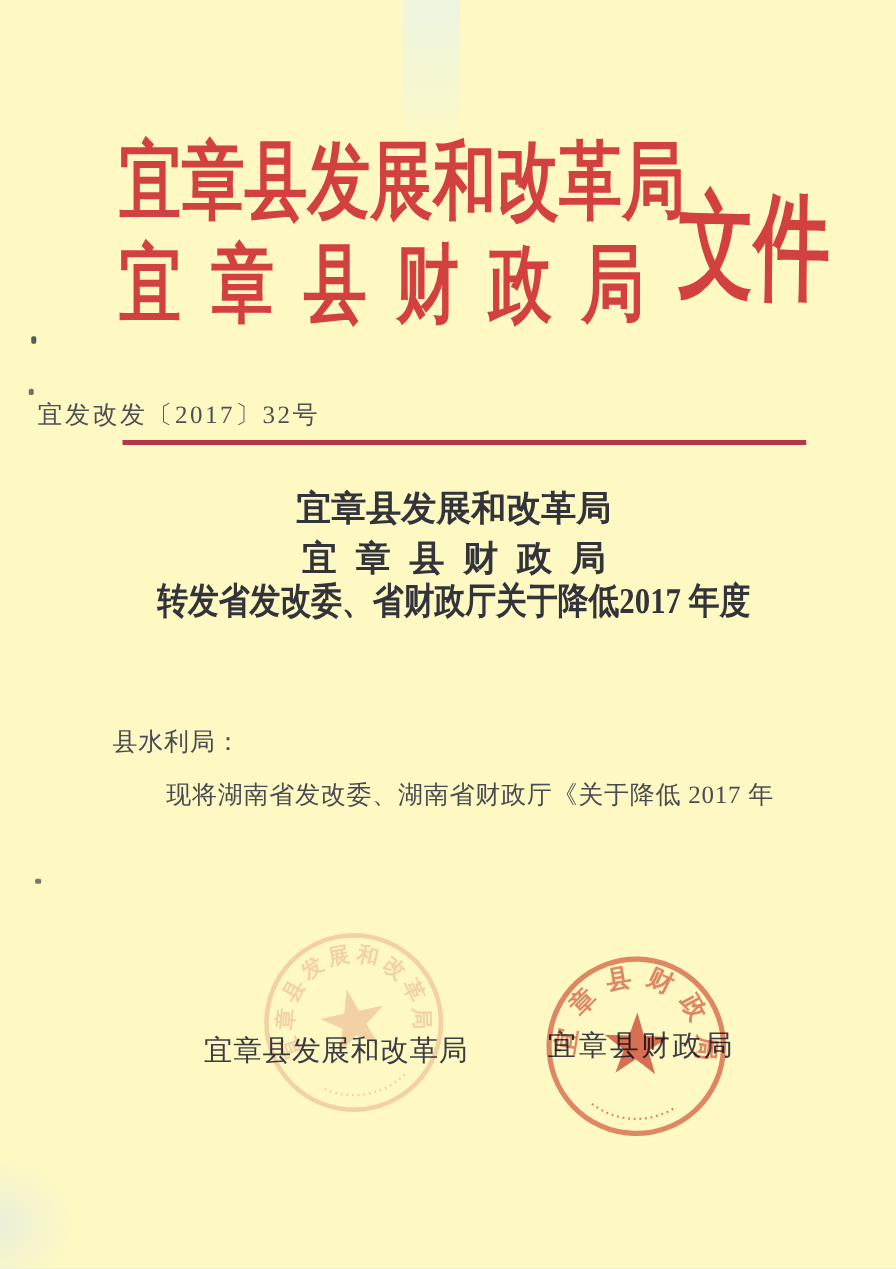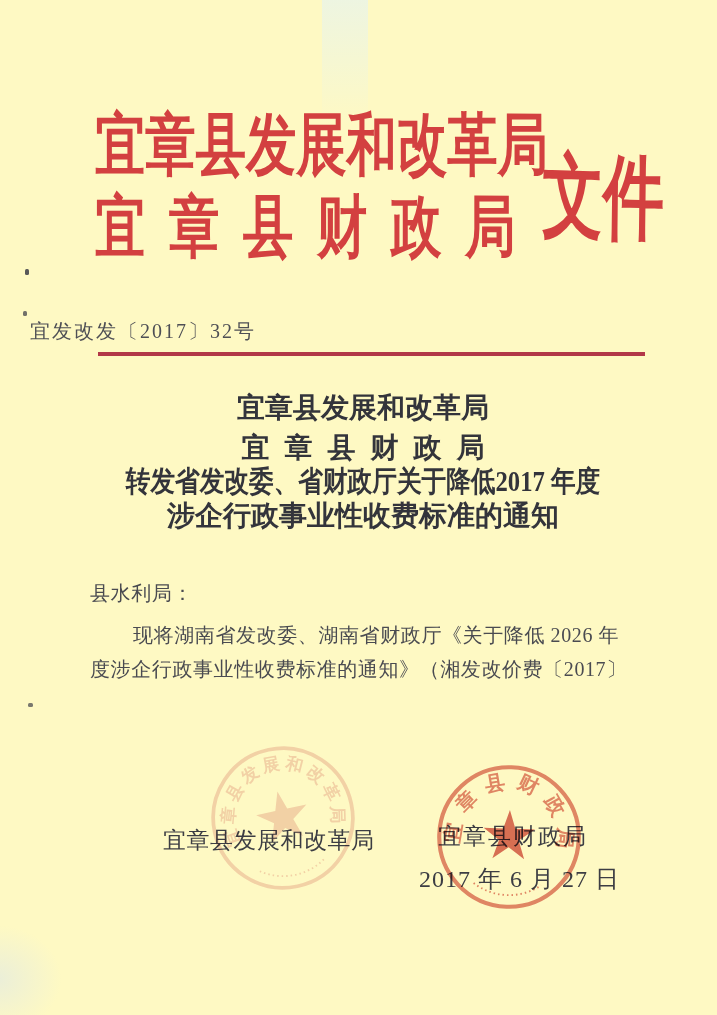--- a/index.html
+++ b/index.html
@@ -95,30 +95,27 @@
   <div class="hdr-org2">宜章县财政局</div>
   <div class="hdr-word">文件</div>
 
   <div class="doc-number">宜发改发〔2017〕32号</div>
   <div class="red-rule"></div>
 
   <div class="title-block">
     <div class="t1">宜章县发展和改革局</div>
     <div class="t2">宜章县财政局</div>
     <div class="t3">转发省发改委、省财政厅关于降低2017 年度</div>
-    <div class="t4">涉企行政事业性收费标准的通知</div>
   </div>
 
   <div class="body-line bl-salutation">县水利局：</div>
-  <div class="body-line bl-0">现将湖南省发改委、湖南省财政厅《关于降低 2026 年</div>
-  <div class="body-line bl-1">度涉企行政事业性收费标准的通知》（湘发改价费〔2017〕</div>
+  <div class="body-line bl-0">现将湖南省发改委、湖南省财政厅《关于降低 2017 年</div>
 
   <div class="sig sig-left">宜章县发展和改革局</div>
   <div class="sig sig-right">宜章县财政局</div>
-  <div class="sig sig-date">2017 年 6 月 27 日</div>
 
   <svg class="seal seal-left" viewBox="0 0 200 200">
     <circle cx="100" cy="100" r="93" fill="none" stroke-width="5" stroke="#d98086"></circle>
     <path id="arcL" d="M 38.9,122.2 A 65 65 0 1 1 161.1,122.2" fill="none"></path>
     <text class="seal-arc-text">
       <textPath href="#arcL" fill="#d98086">宜章县发展和改革局</textPath>
     </text>
     <polygon points="100,64 108.1,88.8 134.2,88.9 113.1,104.3 121.2,129.1 100,113.8 78.8,129.1 86.9,104.3 65.8,88.9 91.9,88.8" fill="#d98086"></polygon>
     <path d="M 55,163 A 77 77 0 0 0 145,163" fill="none" stroke-width="2.5" stroke-dasharray="2 4" stroke="#d98086"></path>
   </svg>

